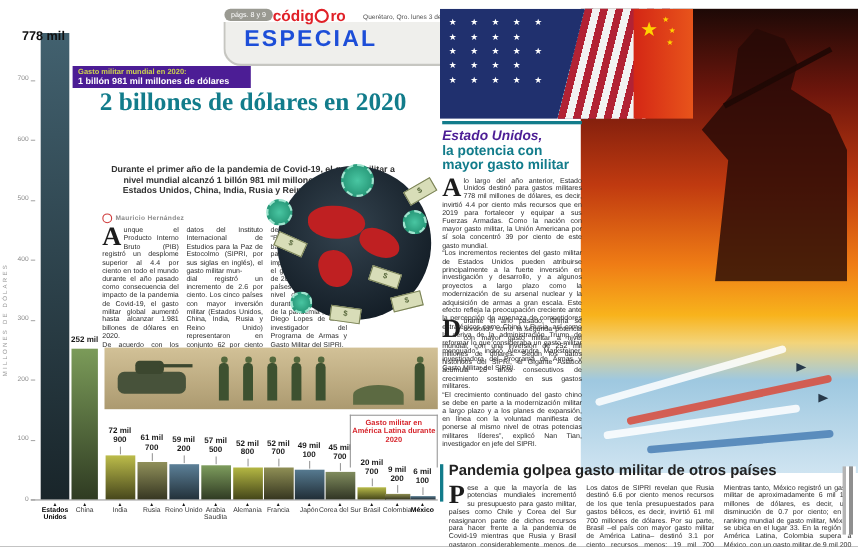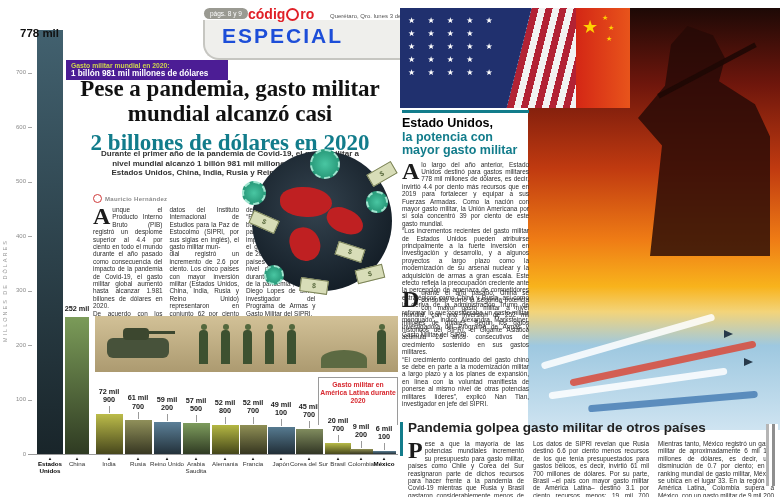--- a/index.html
+++ b/index.html
@@ -93,21 +93,21 @@
     background:repeating-linear-gradient(90deg,#b22234 0 7px,#f2f2f2 7px 14px);}
   .flags .cn{position:absolute;left:176px;top:0;width:54px;height:100px;
     background:linear-gradient(90deg,#d42715,#e8541b);}
   .flags .star-big{position:absolute;color:#ffd200;font-size:18px;}
   .flags .star-sm{position:absolute;color:#ffd200;font-size:7px;}
 
   
   .art{width:127px;}
   .art .rule{height:3px;background:#127c8b;margin-bottom:4px;}
   .art h3{margin:0 0 3px 0;font-size:12.5px;line-height:13.5px;font-weight:bold;}
-  .art h3 .blk{color:#000000;}
+  .art h3 .blk{color:#4c1d95;font-style:italic;}
   .art h3 .tl{color:#127c8b;}
   .usa-art{left:402px;top:110px;}
   .china-art{left:402px;top:289px;}
   .others{left:408px;top:420px;width:368px;}
   .others h3{margin:0;font-size:13.5px;font-weight:bold;}
   .others .cols{display:flex;gap:9px;margin-top:5px;}
   .others .cols div{width:116px;height:52px;}
   .others-rule{left:400px;top:422px;width:3px;height:34px;background:#127c8b;}
   .edge-marks{left:766px;top:424px;width:12px;height:62px;
     background:linear-gradient(90deg,#b5b5b5 0 3px,#fff 3px 6px,#8f8f8f 6px 9px,#fff 9px 12px);}
@@ -209,22 +209,20 @@
     <span>ro</span>
   </div>
   <div class="abs issue-date">Querétaro, Qro. lunes 3 de mayo de 2021</div>
 
   <div class="abs totalbox">
     <div class="tl">Gasto militar mundial en 2020:</div>
     <div class="tv">1 billón 981 mil millones de dólares</div>
   </div>
 
   <div class="abs headline">
-    <div class="h1 pre">Pese a pandemia, gasto militar
-mundial alcanzó casi</div>
     <div class="h2">2 billones de dólares en 2020</div>
   </div>
   <div class="abs deck">Durante el primer año de la pandemia de Covid-19, el gasto militar a nivel mundial alcanzó 1 billón 981 mil millones de dólares con Estados Unidos, China, India, Rusia y Reino Unido a la cabeza</div>
   <div class="abs byline">
     <span class="author-icon"></span>
     <span>Mauricio Hernández</span>
   </div>
   <div class="abs two-col">
     <div class="body-txt dropcap pre">Aunque el Producto Interno Bruto (PIB) registró un desplome superior al 4.4 por ciento en todo el mundo durante el año pasado como consecuencia del impacto de la pandemia de Covid-19, el gasto militar global aumentó hasta alcanzar 1.981 billones de dólares en 2020.
 De acuerdo con los datos del Instituto Internacional de Estudios para la Paz de Estocolmo (SIPRI, por sus siglas en inglés), el gasto militar mun-</div>

